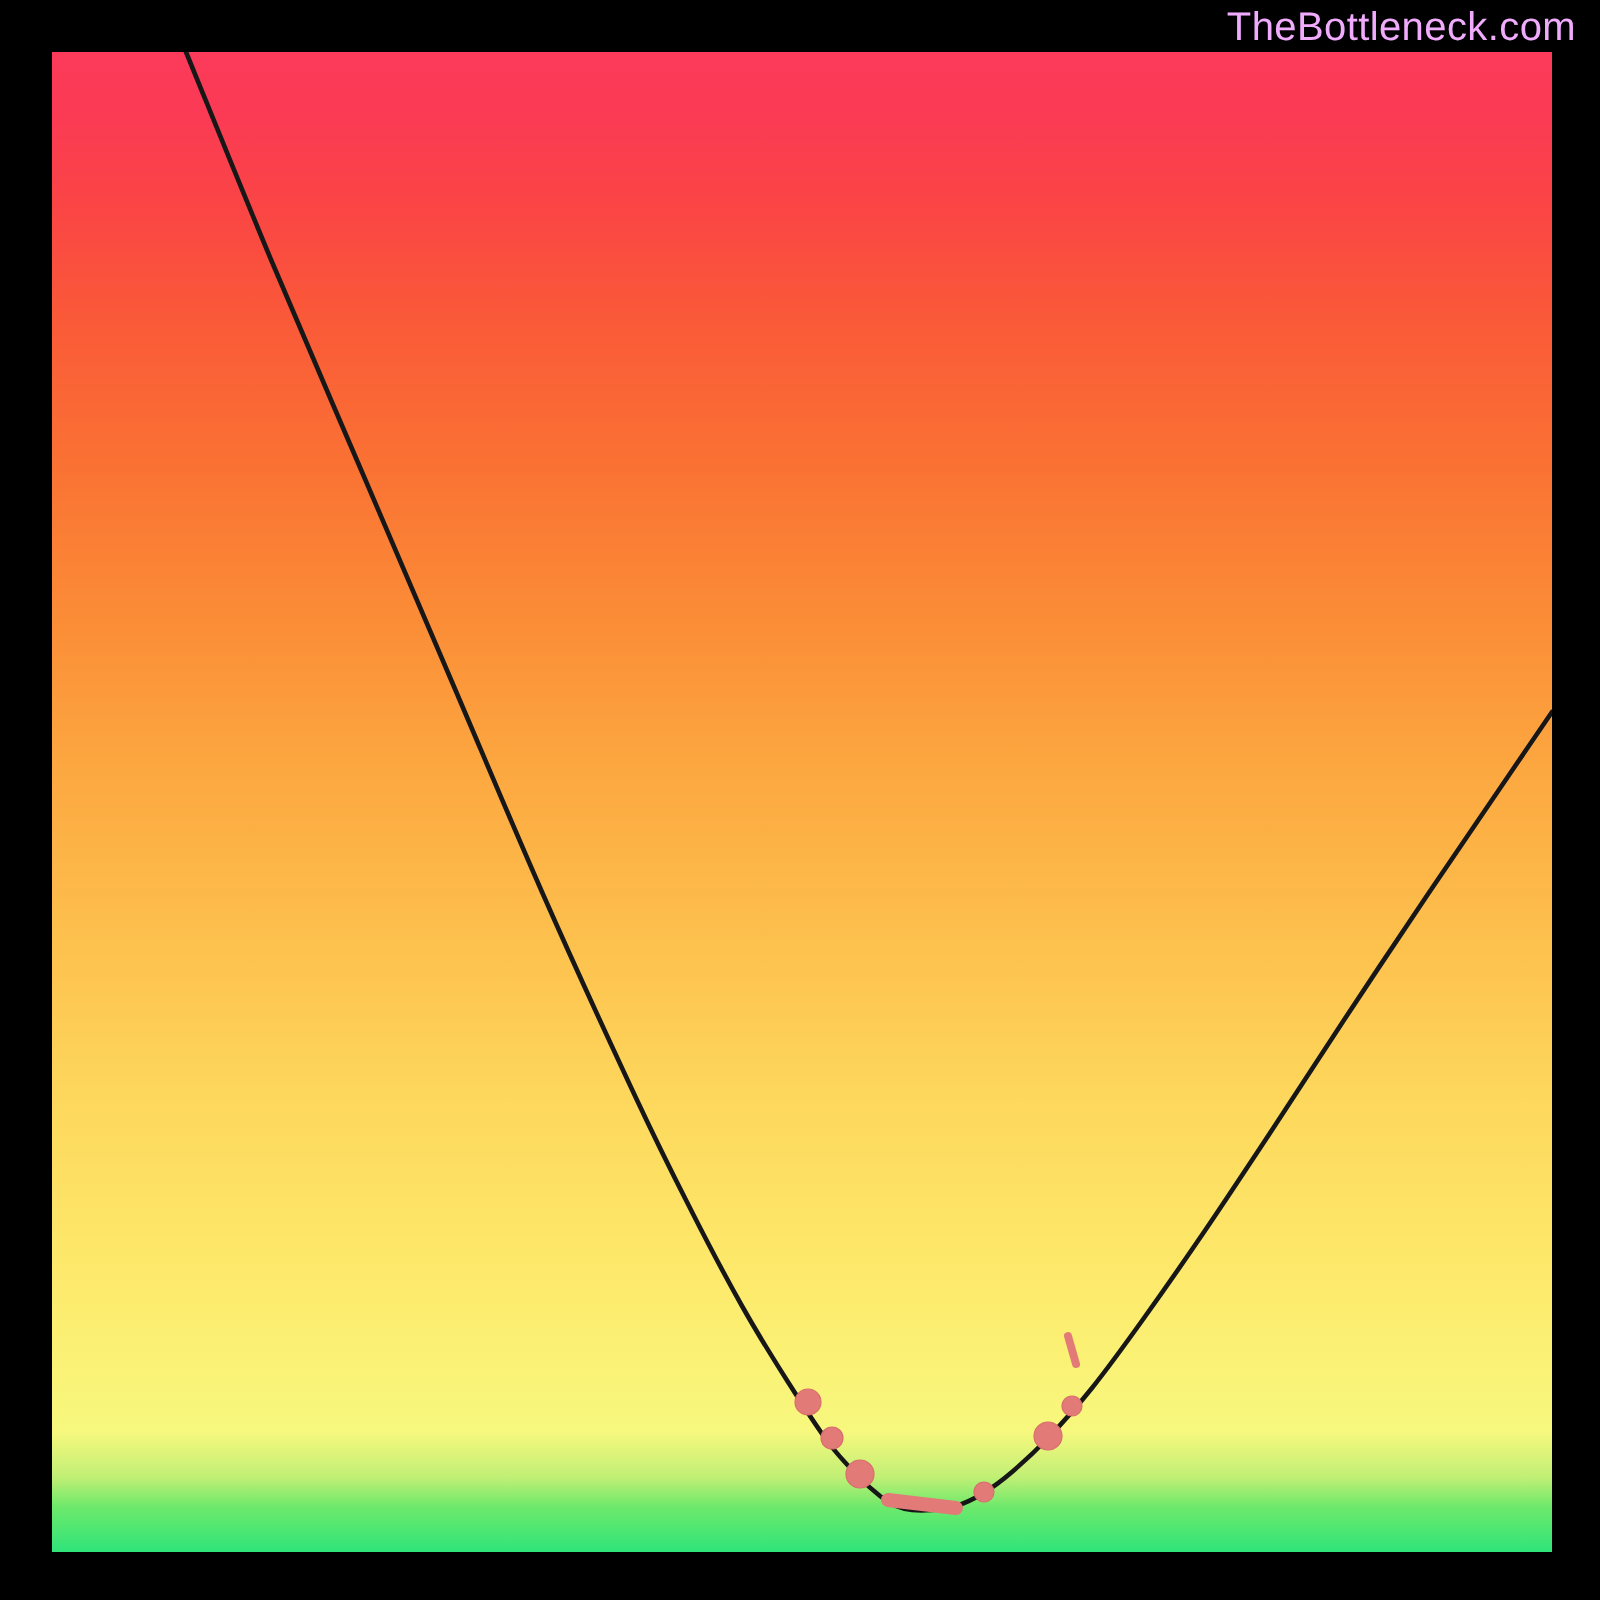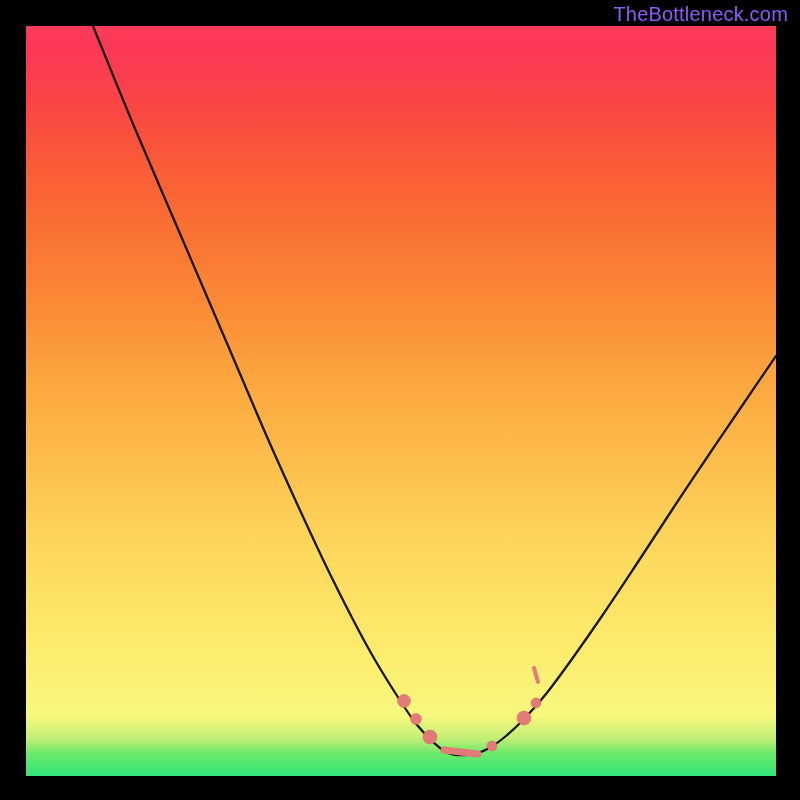--- a/index.html
+++ b/index.html
@@ -47,21 +47,21 @@
     left: 0;
     top: 0;
     width: 750px;
     height: 750px;
     pointer-events: none;
   }
   .watermark {
     position: absolute;
     top: 3px;
     right: 12px;
-    color: #8b5cf6;
+    color: #f0abfc;
     font-size: 20px;
     letter-spacing: 0.2px;
     font-weight: 400;
   }
   
   .curve {
     fill: none;
     stroke: #171717;
     stroke-width: 2.3;
     stroke-linecap: round;

